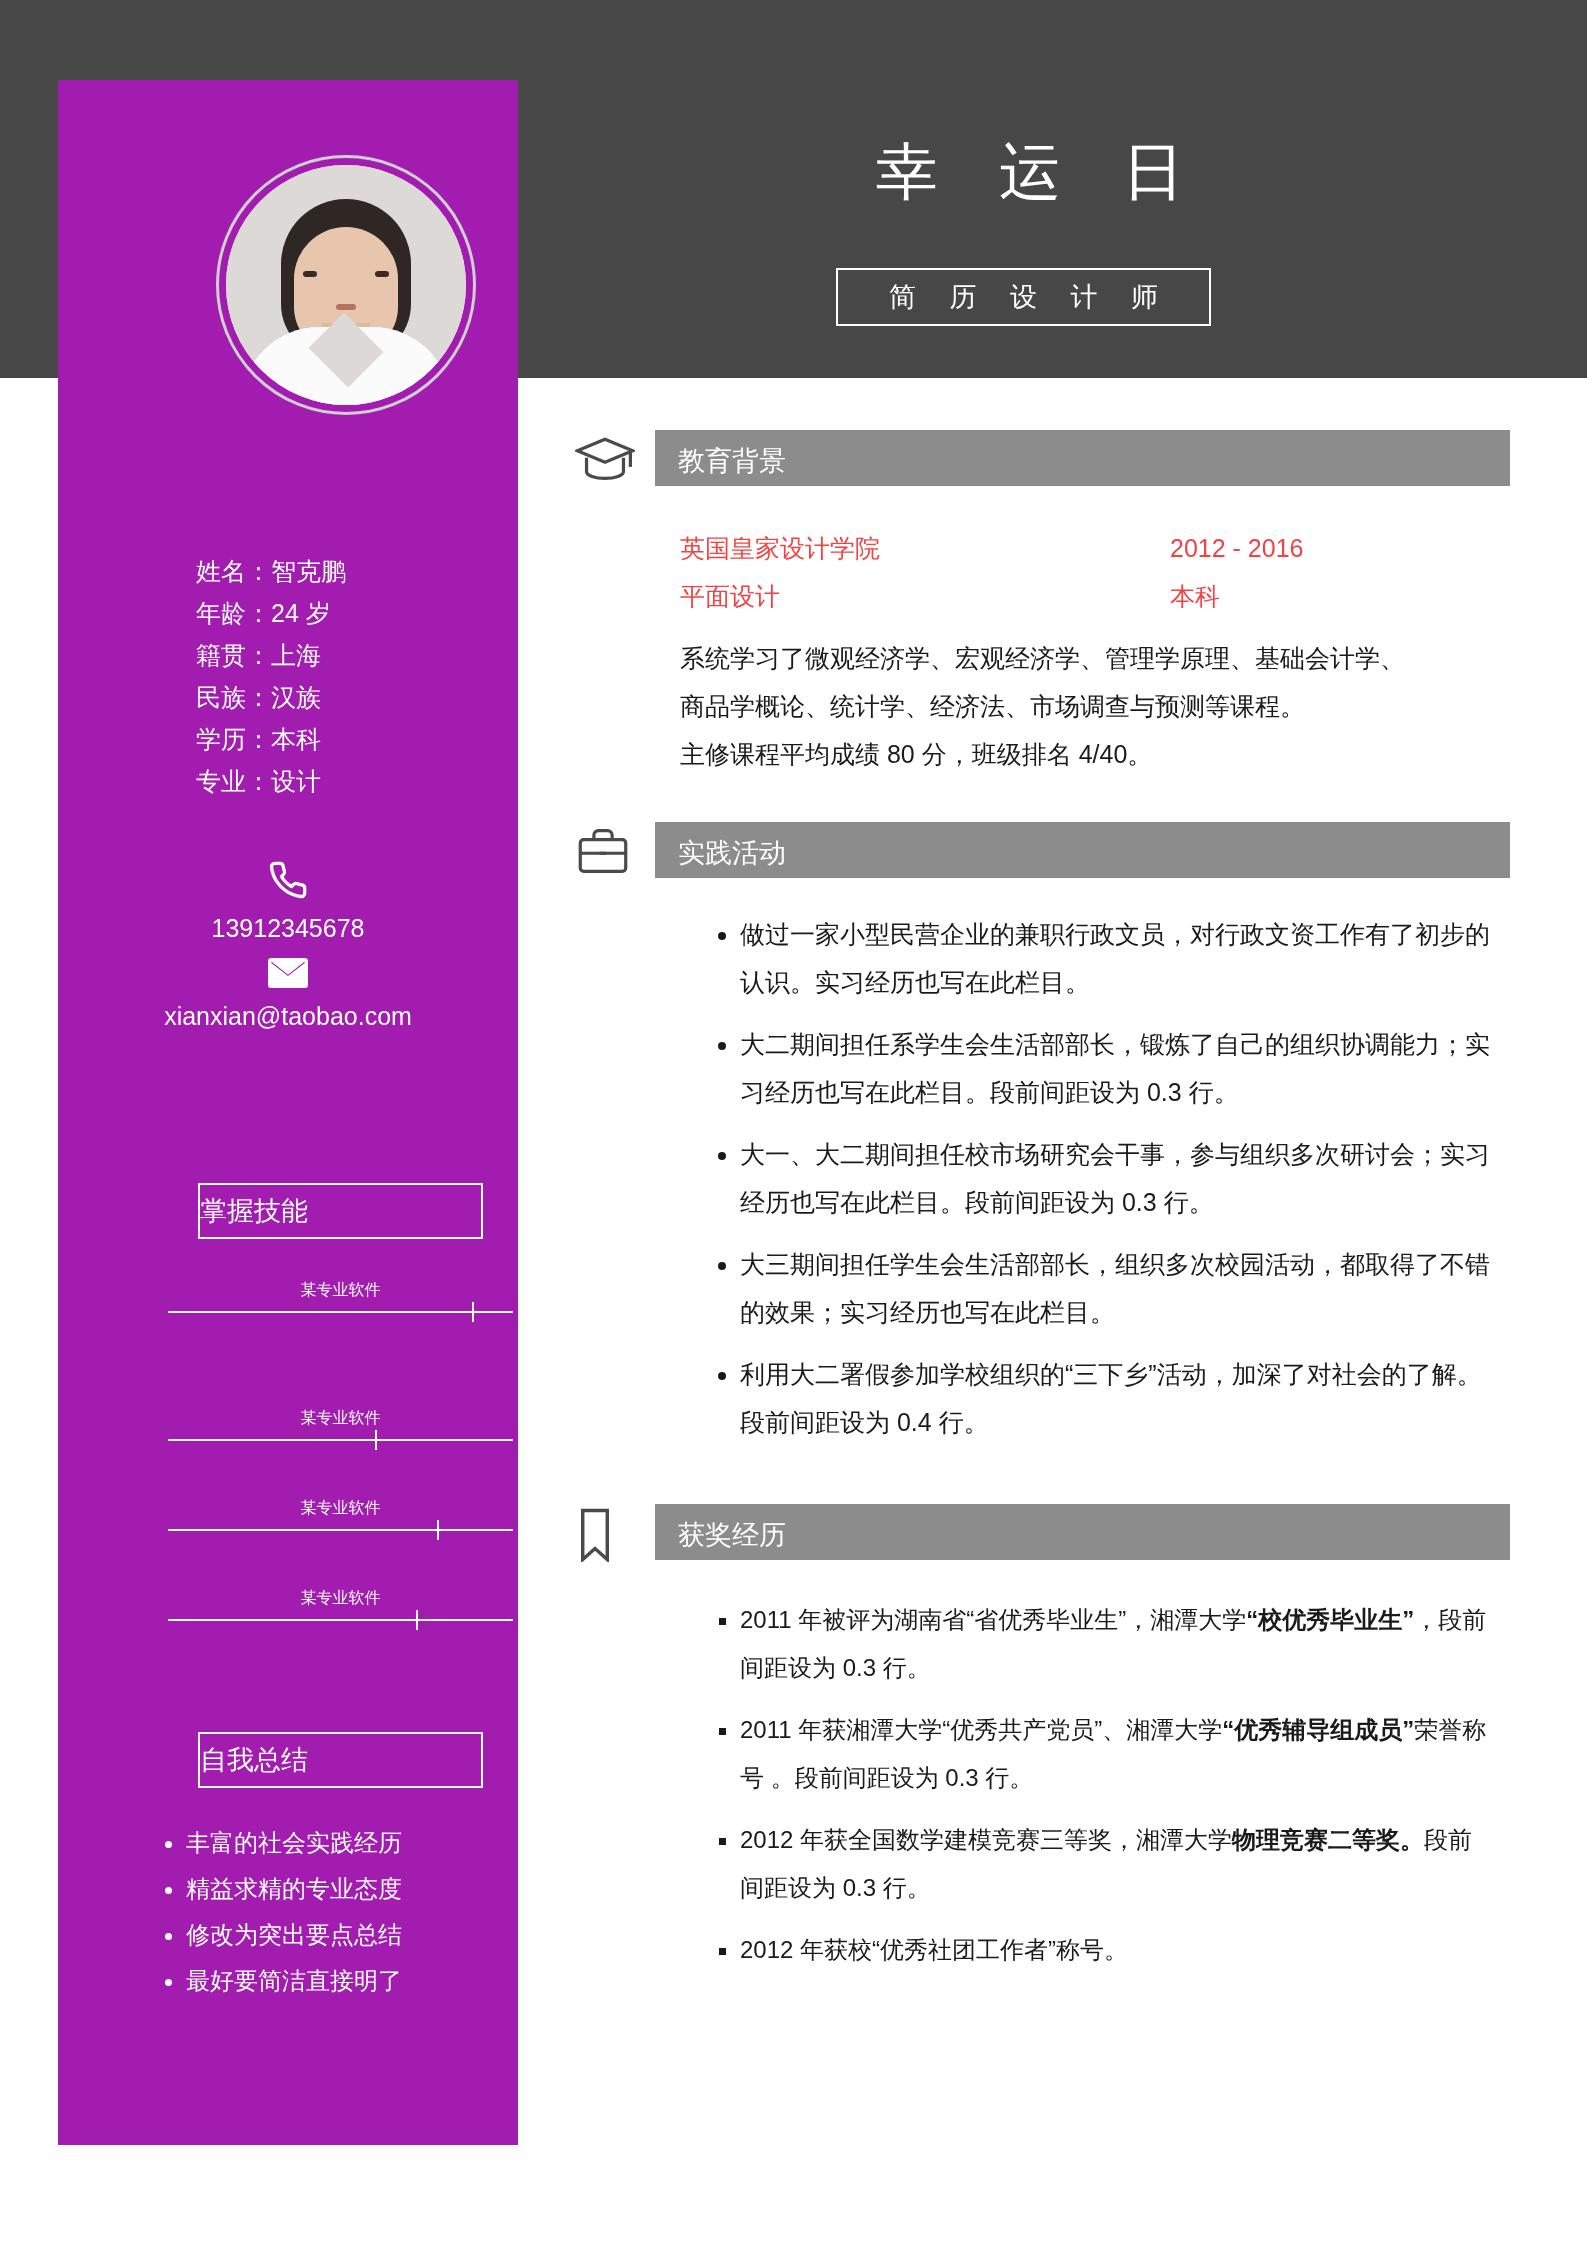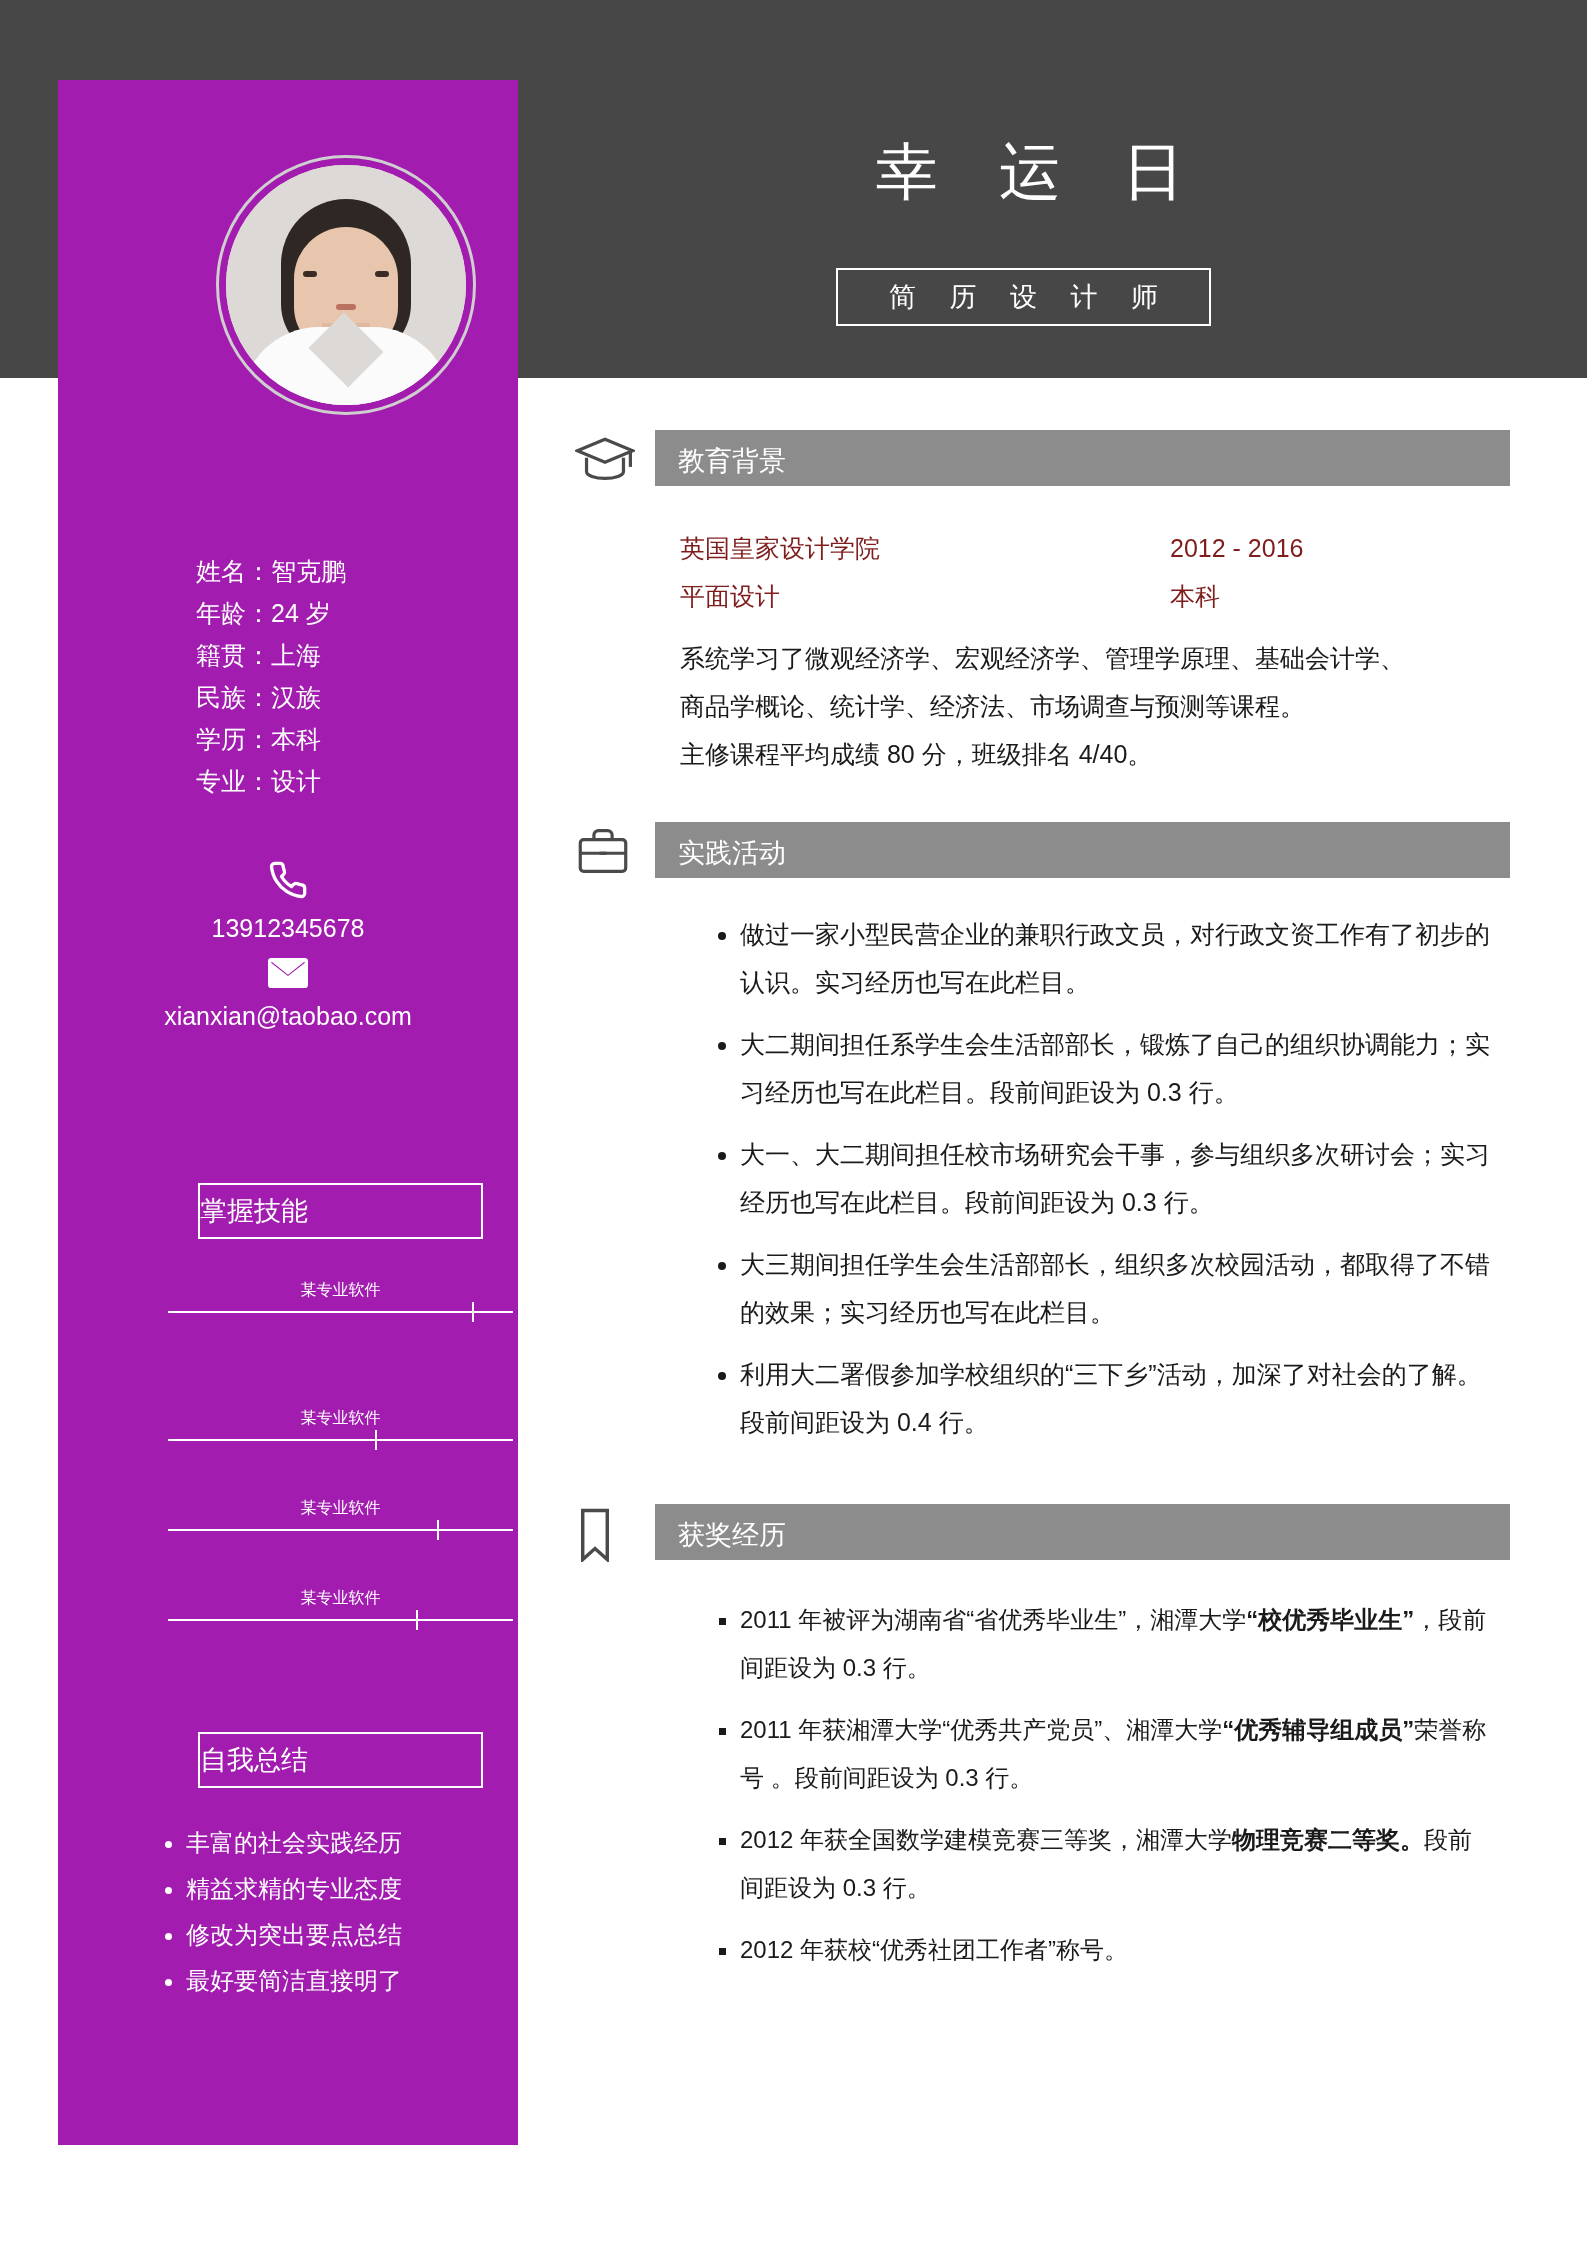--- a/index.html
+++ b/index.html
@@ -120,21 +120,21 @@
   .summary-list { position: absolute; left: 100px; top: 1740px; width: 360px; color:#fff; font-size:24px; line-height:46px; }
   .summary-list li { margin-left: 28px; }
 
   
   .content { position: absolute; left: 560px; top: 430px; width: 950px; }
   .sec-head { position: relative; height: 58px; margin-bottom: 6px; }
   .sec-head .bar2 { position:absolute; left: 95px; top:0; width: 855px; height:56px; background:#8c8c8c; }
   .sec-head .stitle { position:absolute; left: 118px; top: 13px; color:#fff; font-size:27px; }
   .sec-head .sicon { position:absolute; left: 15px; top: 4px; width: 60px; height:52px; }
 
-  .edu { padding: 30px 20px 0 120px; color:#7f1d1d; font-size:25px; line-height: 48px; }
+  .edu { padding: 30px 20px 0 120px; color:#ef4444; font-size:25px; line-height: 48px; }
   .edu .line { display:flex; }
   .edu .l { width: 490px; }
   .ptext { padding: 14px 20px 0 120px; color:#1a1a1a; font-size:25px; line-height:48px; }
 
   ul.bul { padding: 24px 20px 0 180px; color:#1a1a1a; font-size:25px; line-height: 48px; }
   ul.bul li { margin-bottom: 14px; }
   ul.sq { list-style: square; padding: 28px 20px 0 180px; color:#1a1a1a; font-size:24px; line-height: 48px; }
   ul.sq li { margin-bottom: 14px; }
   b { font-weight: bold; }
   .sec-gap { height: 44px; }

